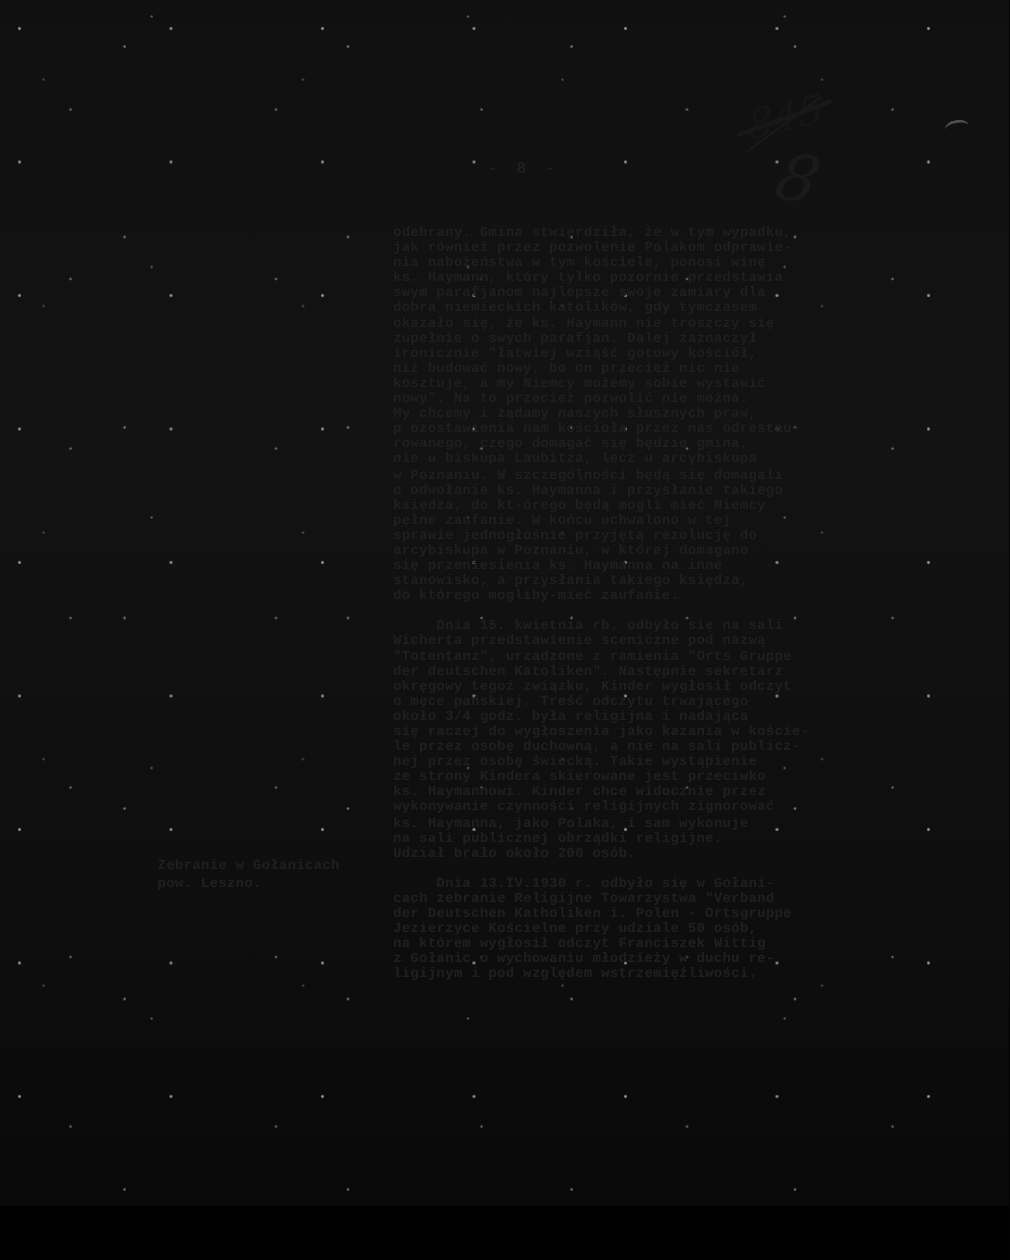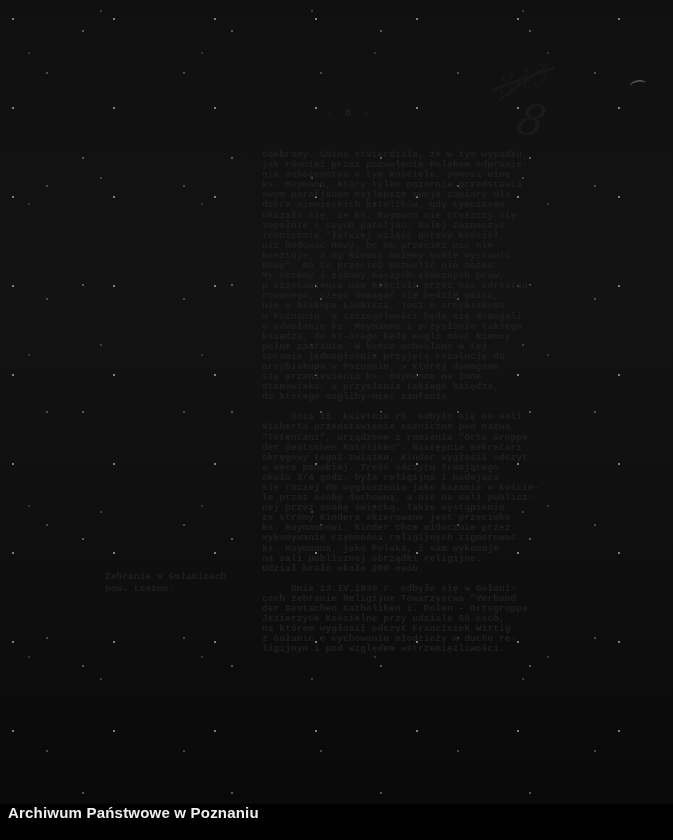--- a/index.html
+++ b/index.html
@@ -125,15 +125,14 @@
 Jezierzyce Kościelne przy udziale 50 osób,
 na którem wygłosił odczyt Franciszek Wittig
 z Gołanic o wychowaniu młodzieży w duchu re-
 ligijnym i pod względem wstrzemięźliwości.</p>
     </div>
 
   </div>
 
   <div class="scratch"></div>
 
-  <div class="watermark">Archiwum Państwowe w Poznaniu</div>
 
 </div>
 
 </body></html>

